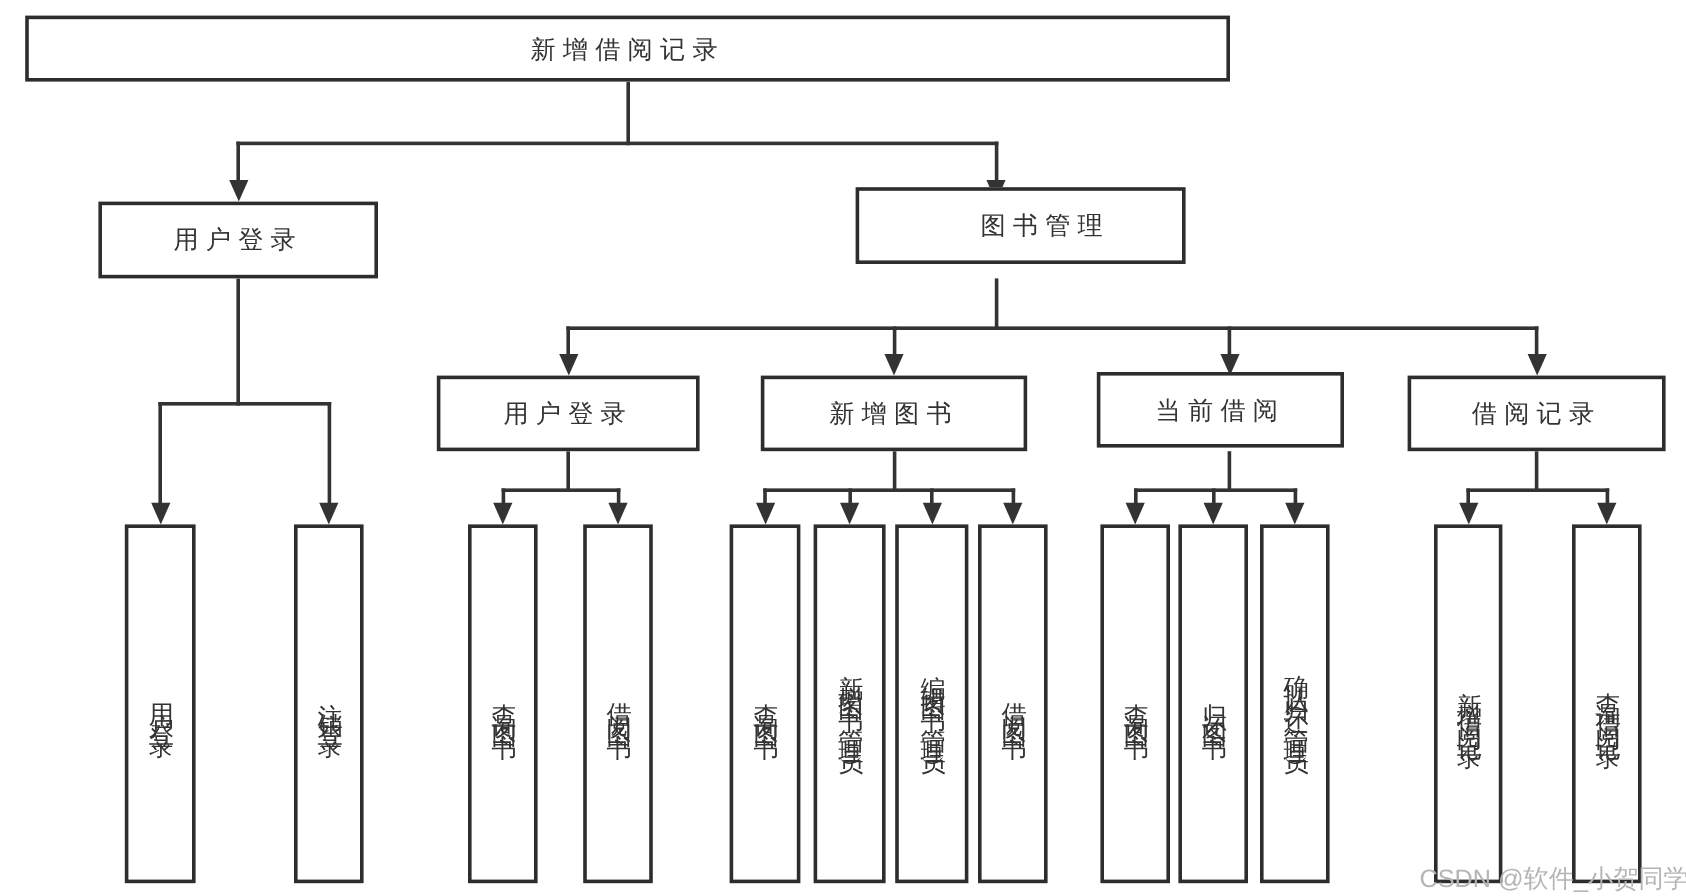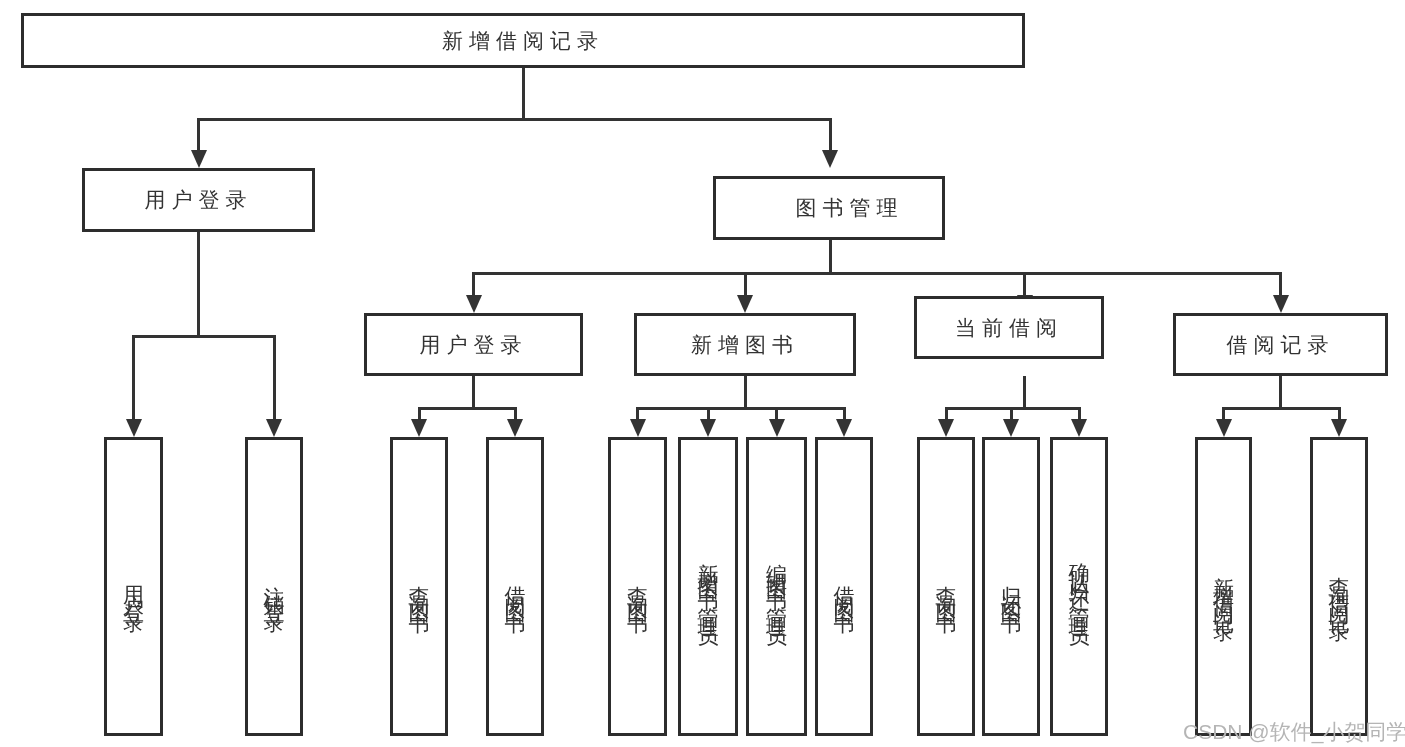--- a/index.html
+++ b/index.html
@@ -66,36 +66,36 @@
 <body>
 
 <div id="stage">
   <span id="watermark">CSDN @软件_小贺同学</span>
 <div class="node" style="left: 21px; top: 13px; width: 1004px; height: 55px;">
       <span>新增借阅记录</span>
     </div>
     <div class="node" style="left: 82px; top: 168px; width: 233px; height: 64px;">
       <span>用户登录</span>
     </div>
-    <div class="node" style="left: 713px; top: 176px; width: 232px; height: 64px; padding-left: 41px;">
+    <div class="node" style="left: 713px; top: 156px; width: 275px; height: 64px; padding-left: 41px;">
       <span>图书管理</span>
     </div>
     <div class="node vert" style="left: 104px; top: 437px; width: 59px; height: 299px;">
       <span>用户登录</span>
     </div>
     <div class="node vert" style="left: 245px; top: 437px; width: 58px; height: 299px;">
       <span>注销登录</span>
     </div>
     <div class="node" style="left: 364px; top: 313px; width: 219px; height: 63px;">
       <span>用户登录</span>
     </div>
     <div class="node" style="left: 634px; top: 313px; width: 222px; height: 63px;">
       <span>新增图书</span>
     </div>
-    <div class="node" style="left: 914px; top: 296px; width: 190px; height: 63px;">
+    <div class="node" style="left: 914px; top: 310px; width: 206px; height: 63px;">
       <span>当前借阅</span>
     </div>
     <div class="node" style="left: 1173px; top: 313px; width: 215px; height: 63px;">
       <span>借阅记录</span>
     </div>
     <div class="node vert" style="left: 390px; top: 437px; width: 58px; height: 299px;">
       <span>查询图书</span>
     </div>
     <div class="node vert" style="left: 486px; top: 437px; width: 58px; height: 299px;">
       <span>借阅图书</span>

